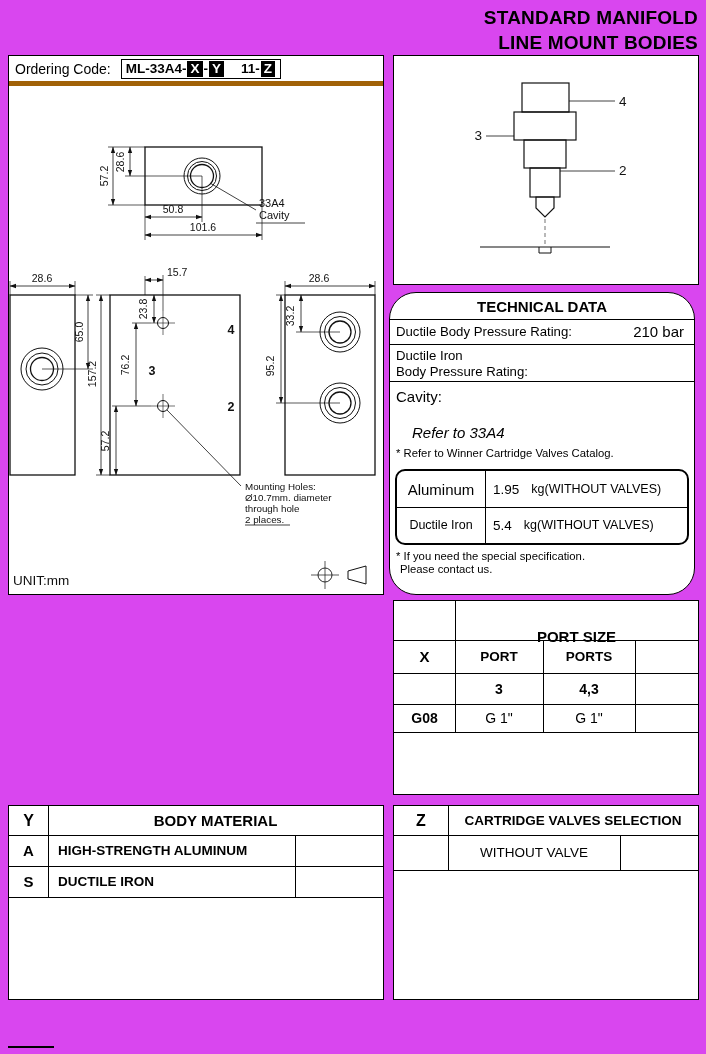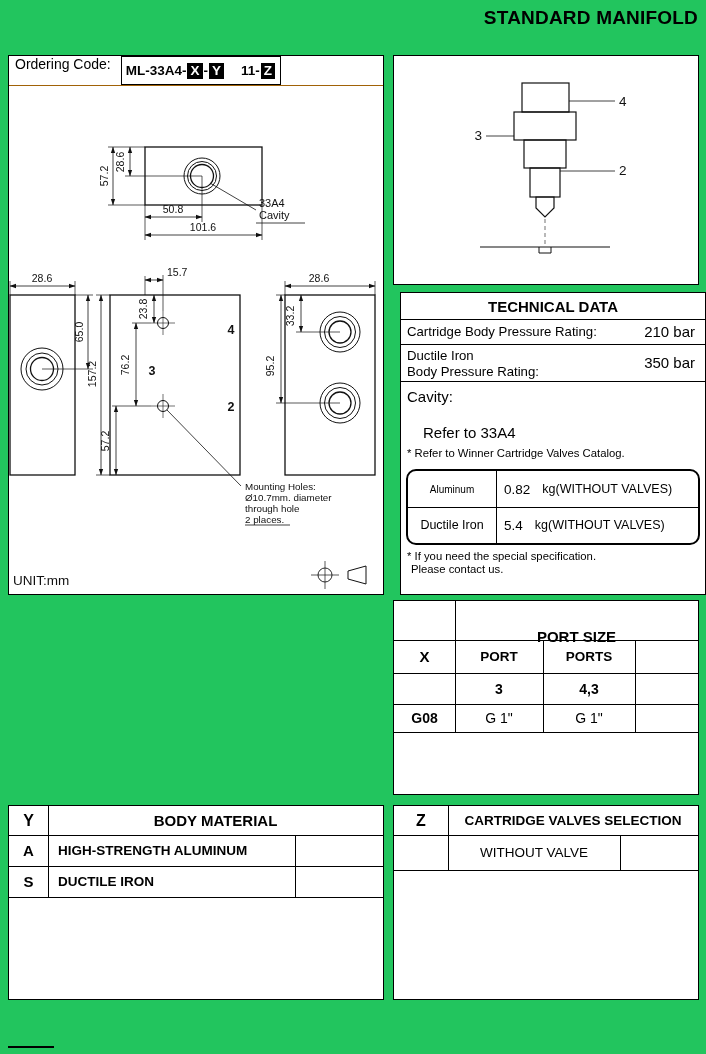--- a/index.html
+++ b/index.html
@@ -1,44 +1,45 @@
 <!DOCTYPE html>
 <html><head>
 <meta charset="utf-8">
 <style>
   html,body{margin:0;padding:0;background:#fff;}
-  .page{position:relative;width:706px;height:1054px;background:#22c55e;color:#000;
+  .page{position:relative;width:706px;height:1054px;background:#d946ef;color:#000;
         font-family:"Liberation Sans",sans-serif;overflow:hidden;}
   .box{position:absolute;border:1px solid #000;box-sizing:border-box;background:#fff;}
   .hline{position:absolute;height:1px;background:#000;}
   .vline{position:absolute;width:1px;background:#000;}
   .cell{position:absolute;display:flex;align-items:center;box-sizing:border-box;}
   .c{justify-content:center;text-align:center;}
   .r{justify-content:flex-end;text-align:right;}
   .b{font-weight:bold;}
   .title{position:absolute;top:6px;right:8px;text-align:right;font-weight:bold;
          font-size:19px;line-height:1.3;letter-spacing:.2px;}
-  .ord-row{position:absolute;left:0;top:0;width:100%;height:30px;border-bottom:1px solid #a16207;
-           box-sizing:border-box;display:flex;padding-left:6px;}
+  .ord-row{position:absolute;left:0;top:0;width:100%;height:30px;border-bottom:5px solid #a16207;
+           box-sizing:border-box;display:flex;align-items:center;padding-left:6px;}
   .ord-label{font-size:14px;}
   .code-box{display:inline-flex;align-items:center;border:1px solid #000;font-weight:bold;
             font-size:13.5px;padding:1px 4px;margin-left:10px;line-height:16px;}
   .inv{background:#000;color:#fff;padding:0 3px;margin:0 1px;}
   .gap{margin-left:16px;}
   .drawsvg{position:absolute;left:0;top:30px;}
   svg text{font-family:"Liberation Sans",sans-serif;fill:#111;stroke:none;}
   .footer-mark{position:absolute;left:8px;top:1046px;width:46px;height:2px;background:#000;}
 </style>
 </head>
 <body>
 
 <div class="page">
 
   <div class="title">
     <div>STANDARD MANIFOLD</div>
+    <div>LINE MOUNT BODIES</div>
   </div>
 
   <div class="box" style="left:8px;top:55px;width:376px;height:540px;">
     <div class="ord-row">
       <span class="ord-label">Ordering Code:</span>
       <span class="code-box">
         <span>ML-33A4-</span>
         <span class="inv">X</span>
         <span>-</span>
         <span class="inv">Y</span>
@@ -203,45 +204,44 @@
         </g>
       </g>
       <g font-size="13.5">
         <text x="225" y="50">4</text>
         <text x="88" y="84" text-anchor="end">3</text>
         <text x="225" y="119">2</text>
       </g>
     </svg>
   </div>
 
-  <div class="box" style="left:400px;top:292px;width:306px;height:303px;">
+  <div class="box" style="left:389px;top:292px;width:306px;height:303px;border-radius:27px;">
     <div class="cell c b" style="left:0;top:0;width:304px;height:26px;font-size:15px;">TECHNICAL DATA</div>
     <div class="hline" style="left:0;top:26px;width:304px;"></div>
 
-    <div class="cell" style="left:6px;top:26px;width:200px;height:25px;font-size:13.2px;">Cartridge Body Pressure Rating:</div>
+    <div class="cell" style="left:6px;top:26px;width:200px;height:25px;font-size:13.2px;">Ductile Body Pressure Rating:</div>
     <div class="cell r" style="left:204px;top:26px;width:94px;height:25px;font-size:15px;padding-right:4px;">210 bar</div>
     <div class="hline" style="left:0;top:51px;width:304px;"></div>
 
     <div style="position:absolute;left:6px;top:55px;font-size:13.2px;line-height:16px;">
       <div>Ductile Iron</div>
       <div>Body Pressure Rating:</div>
     </div>
-    <div class="cell r" style="left:204px;top:51px;width:94px;height:37px;font-size:15px;padding-right:4px;">350 bar</div>
     <div class="hline" style="left:0;top:88px;width:304px;"></div>
 
     <div class="cell" style="left:6px;top:93px;height:20px;font-size:15px;">Cavity:</div>
-    <div class="cell" style="left:22px;top:129px;height:20px;font-size:15px;">Refer to 33A4</div>
+    <div class="cell" style="left:22px;top:129px;height:20px;font-size:15px;font-style:italic;">Refer to 33A4</div>
     <div class="cell" style="left:6px;top:153px;height:14px;font-size:11.3px;">* Refer to Winner Cartridge Valves Catalog.</div>
 
     <div style="position:absolute;left:5px;top:176px;width:294px;height:76px;border:2px solid #000;border-radius:10px;box-sizing:border-box;">
       <div class="hline" style="left:0;top:36px;width:290px;"></div>
       <div class="vline" style="left:88px;top:0;height:72px;"></div>
-      <div class="cell c" style="left:0;top:0;width:88px;height:36px;font-size:10px;">Aluminum</div>
+      <div class="cell c" style="left:0;top:0;width:88px;height:36px;font-size:15px;">Aluminum</div>
       <div class="cell" style="left:96px;top:0;width:194px;height:36px;font-size:13.5px;">
-        <span>0.82</span>
+        <span>1.95</span>
         <span style="margin-left:12px;font-size:12.5px;">kg(WITHOUT VALVES)</span>
       </div>
       <div class="cell c" style="left:0;top:36px;width:88px;height:36px;font-size:12.5px;">Ductile Iron</div>
       <div class="cell" style="left:96px;top:36px;width:194px;height:36px;font-size:13.5px;">
         <span>5.4</span>
         <span style="margin-left:12px;font-size:12.5px;">kg(WITHOUT VALVES)</span>
       </div>
     </div>
 
     <div class="cell" style="left:6px;top:256px;height:14px;font-size:11.3px;">* If you need the special specification.</div>

